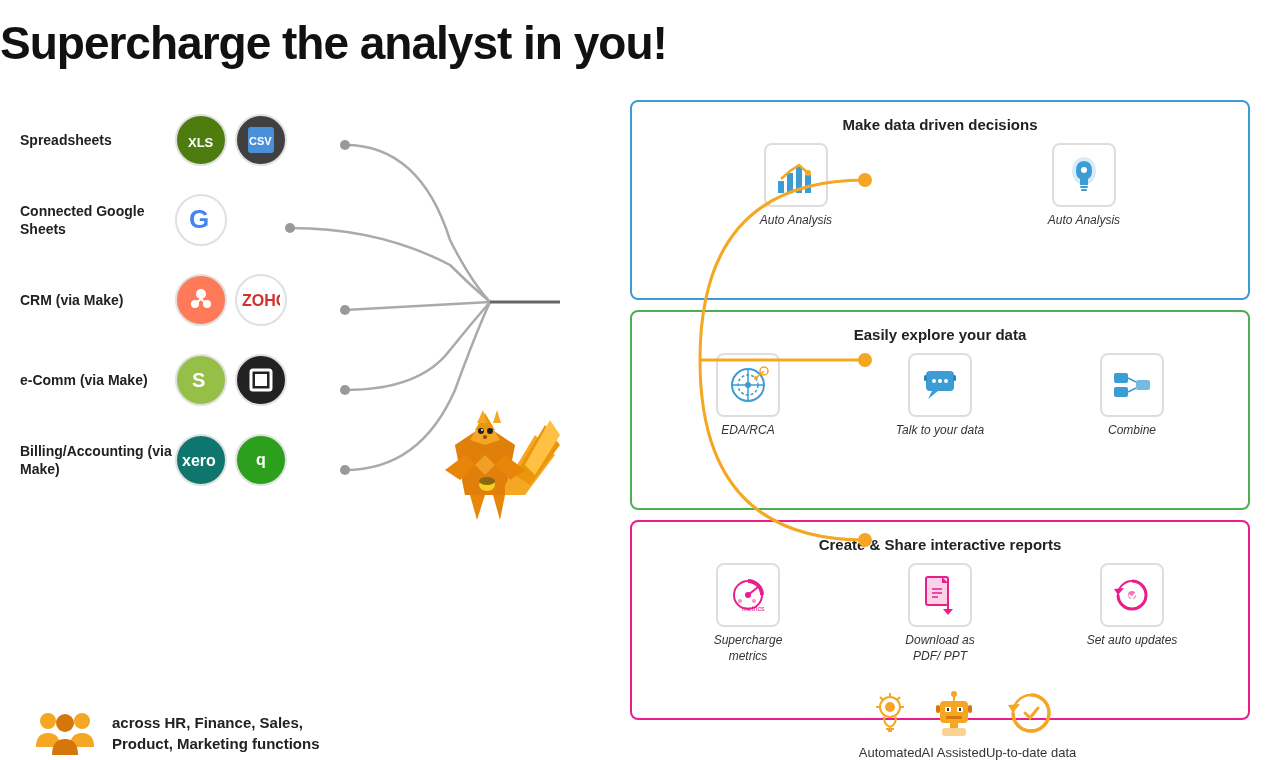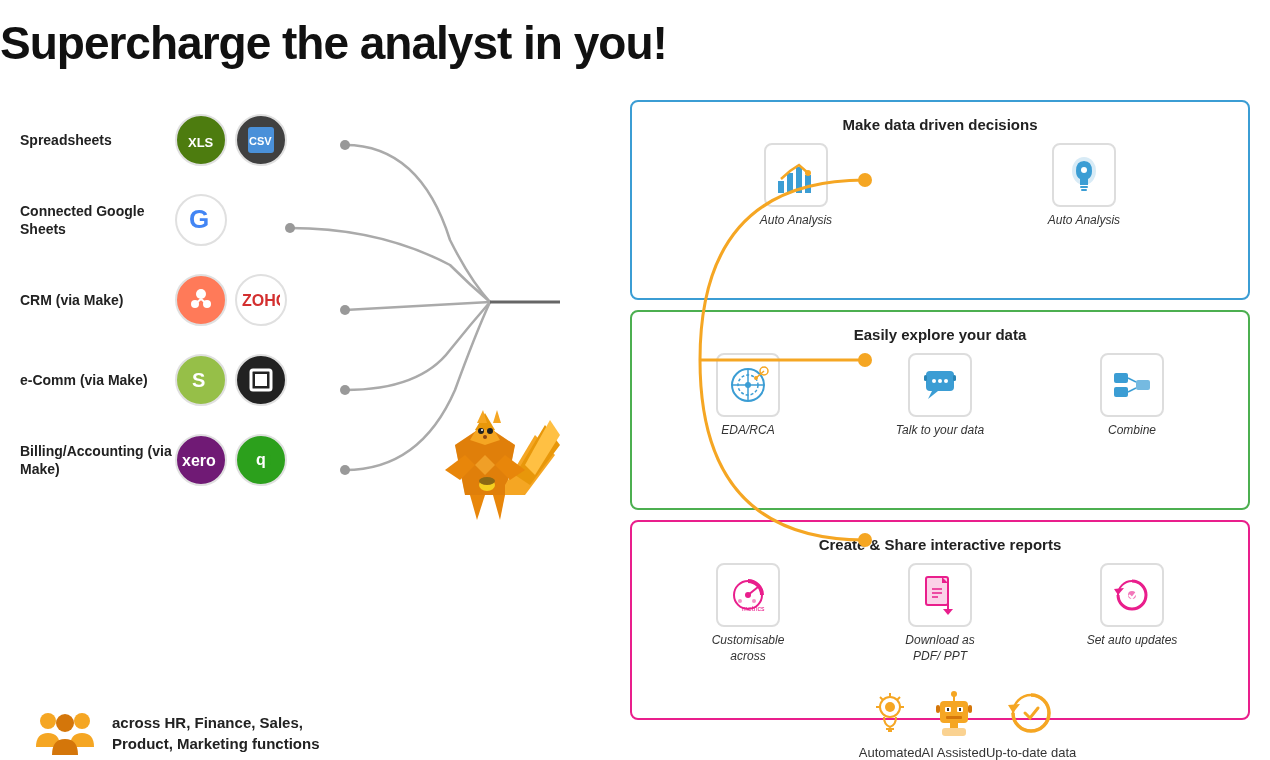--- a/index.html
+++ b/index.html
@@ -76,21 +76,21 @@
     }
 
     
     .icon-xls { background: #4d7c0f; }
     .icon-csv { background: #404040; }
     .icon-google { background: #fff; border: 2px solid #e0e0e0; }
     .icon-hubspot { background: #ff7a59; }
     .icon-zoho { background: #fff; border: 2px solid #e0e0e0; }
     .icon-shopify { background: #96bf48; }
     .icon-squarespace { background: #222; }
-    .icon-xero { background: #701a75; text-align: center; }
+    .icon-xero { background: #0f766e; text-align: center; }
     .icon-qb { background: #2ca01c; }
 
     
     .connectors-svg {
       position: absolute;
       top: 0;
       left: 0;
       width: 100%;
       height: 100%;
       pointer-events: none;
@@ -474,21 +474,21 @@
             <svg width="44" height="44" viewBox="0 0 44 44">
               <circle cx="22" cy="22" r="14" fill="none" stroke="#e91e8c" stroke-width="2"></circle>
               <path d="M22,8 A14,14 0 0,1 36,22" fill="none" stroke="#e91e8c" stroke-width="4"></path>
               <circle cx="22" cy="22" r="3" fill="#e91e8c"></circle>
               <line x1="22" y1="22" x2="32" y2="14" stroke="#e91e8c" stroke-width="2"></line>
               <circle cx="14" cy="28" r="2" fill="#e91e8c" opacity="0.5"></circle>
               <circle cx="28" cy="28" r="2" fill="#e91e8c" opacity="0.5"></circle>
               <text x="16" y="38" font-size="7" fill="#e91e8c">metrics</text>
             </svg>
           </div>
-          <div class="panel-item-label">Customisable across</div>
+          <div class="panel-item-label">Supercharge metrics</div>
         </div>
 
         <div class="panel-item">
           <div class="panel-icon-box">
             <svg width="44" height="44" viewBox="0 0 44 44">
               <rect x="8" y="4" width="22" height="28" rx="2" fill="#e91e8c" opacity="0.2"></rect>
               <rect x="8" y="4" width="22" height="28" rx="2" fill="none" stroke="#e91e8c" stroke-width="2"></rect>
               <polygon points="24,4 30,10 24,10" fill="#e91e8c"></polygon>
               <line x1="14" y1="16" x2="24" y2="16" stroke="#e91e8c" stroke-width="1.5"></line>
               <line x1="14" y1="20" x2="24" y2="20" stroke="#e91e8c" stroke-width="1.5"></line>

